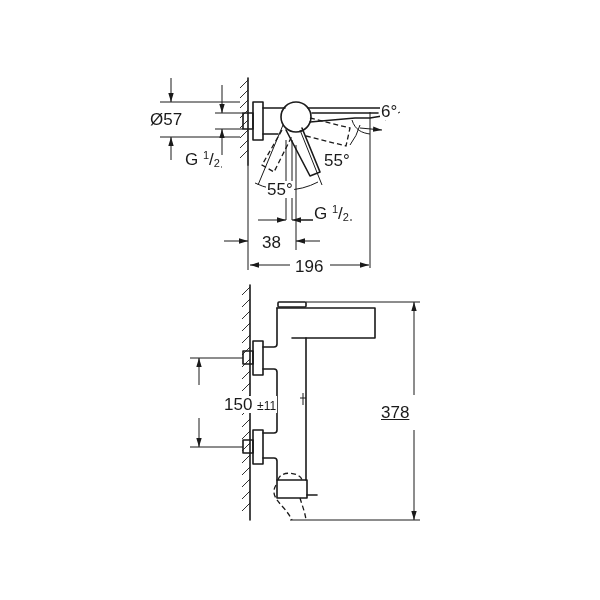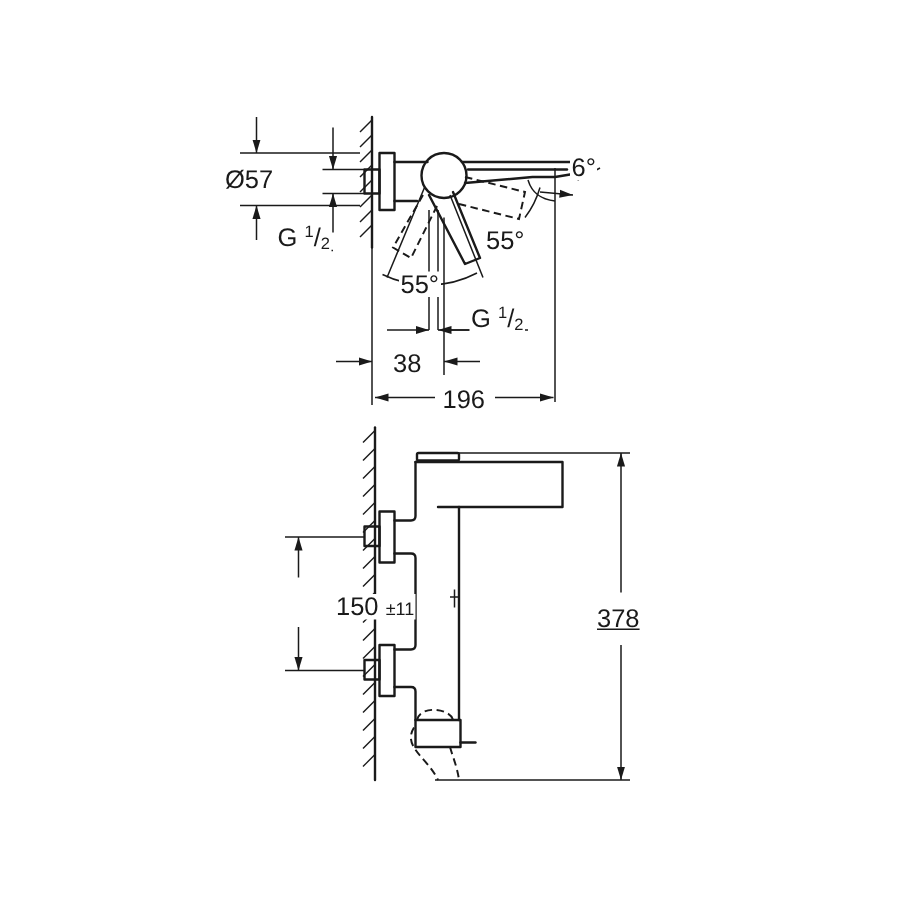--- a/index.html
+++ b/index.html
@@ -154,14 +154,14 @@
 
   <div class="lbl" style="left:149px;top:111px;">Ø57</div>
   <div class="lbl" style="left:184px;top:150px;"><span>G</span> <span class="sup">1</span>/<span class="sub">2</span></div>
   <div class="lbl" style="left:380px;top:103px;">6°</div>
   <div class="lbl" style="left:323px;top:152px;">55°</div>
   <div class="lbl" style="left:266px;top:181px;">55°</div>
   <div class="lbl" style="left:313px;top:204px;"><span>G</span> <span class="sup">1</span>/<span class="sub">2</span></div>
   <div class="lbl" style="left:261px;top:234px;">38</div>
   <div class="lbl" style="left:294px;top:258px;">196</div>
   <div class="lbl" style="left:179px;top:396px;margin-left:44px;"><span>150</span> <span class="small">±11</span></div>
-  <div class="lbl" style="left:397px;top:404px;text-decoration:underline;">378</div>
+  <div class="lbl" style="left:380px;top:404px;text-decoration:underline;">378</div>
 </div>
 
 </body></html>

